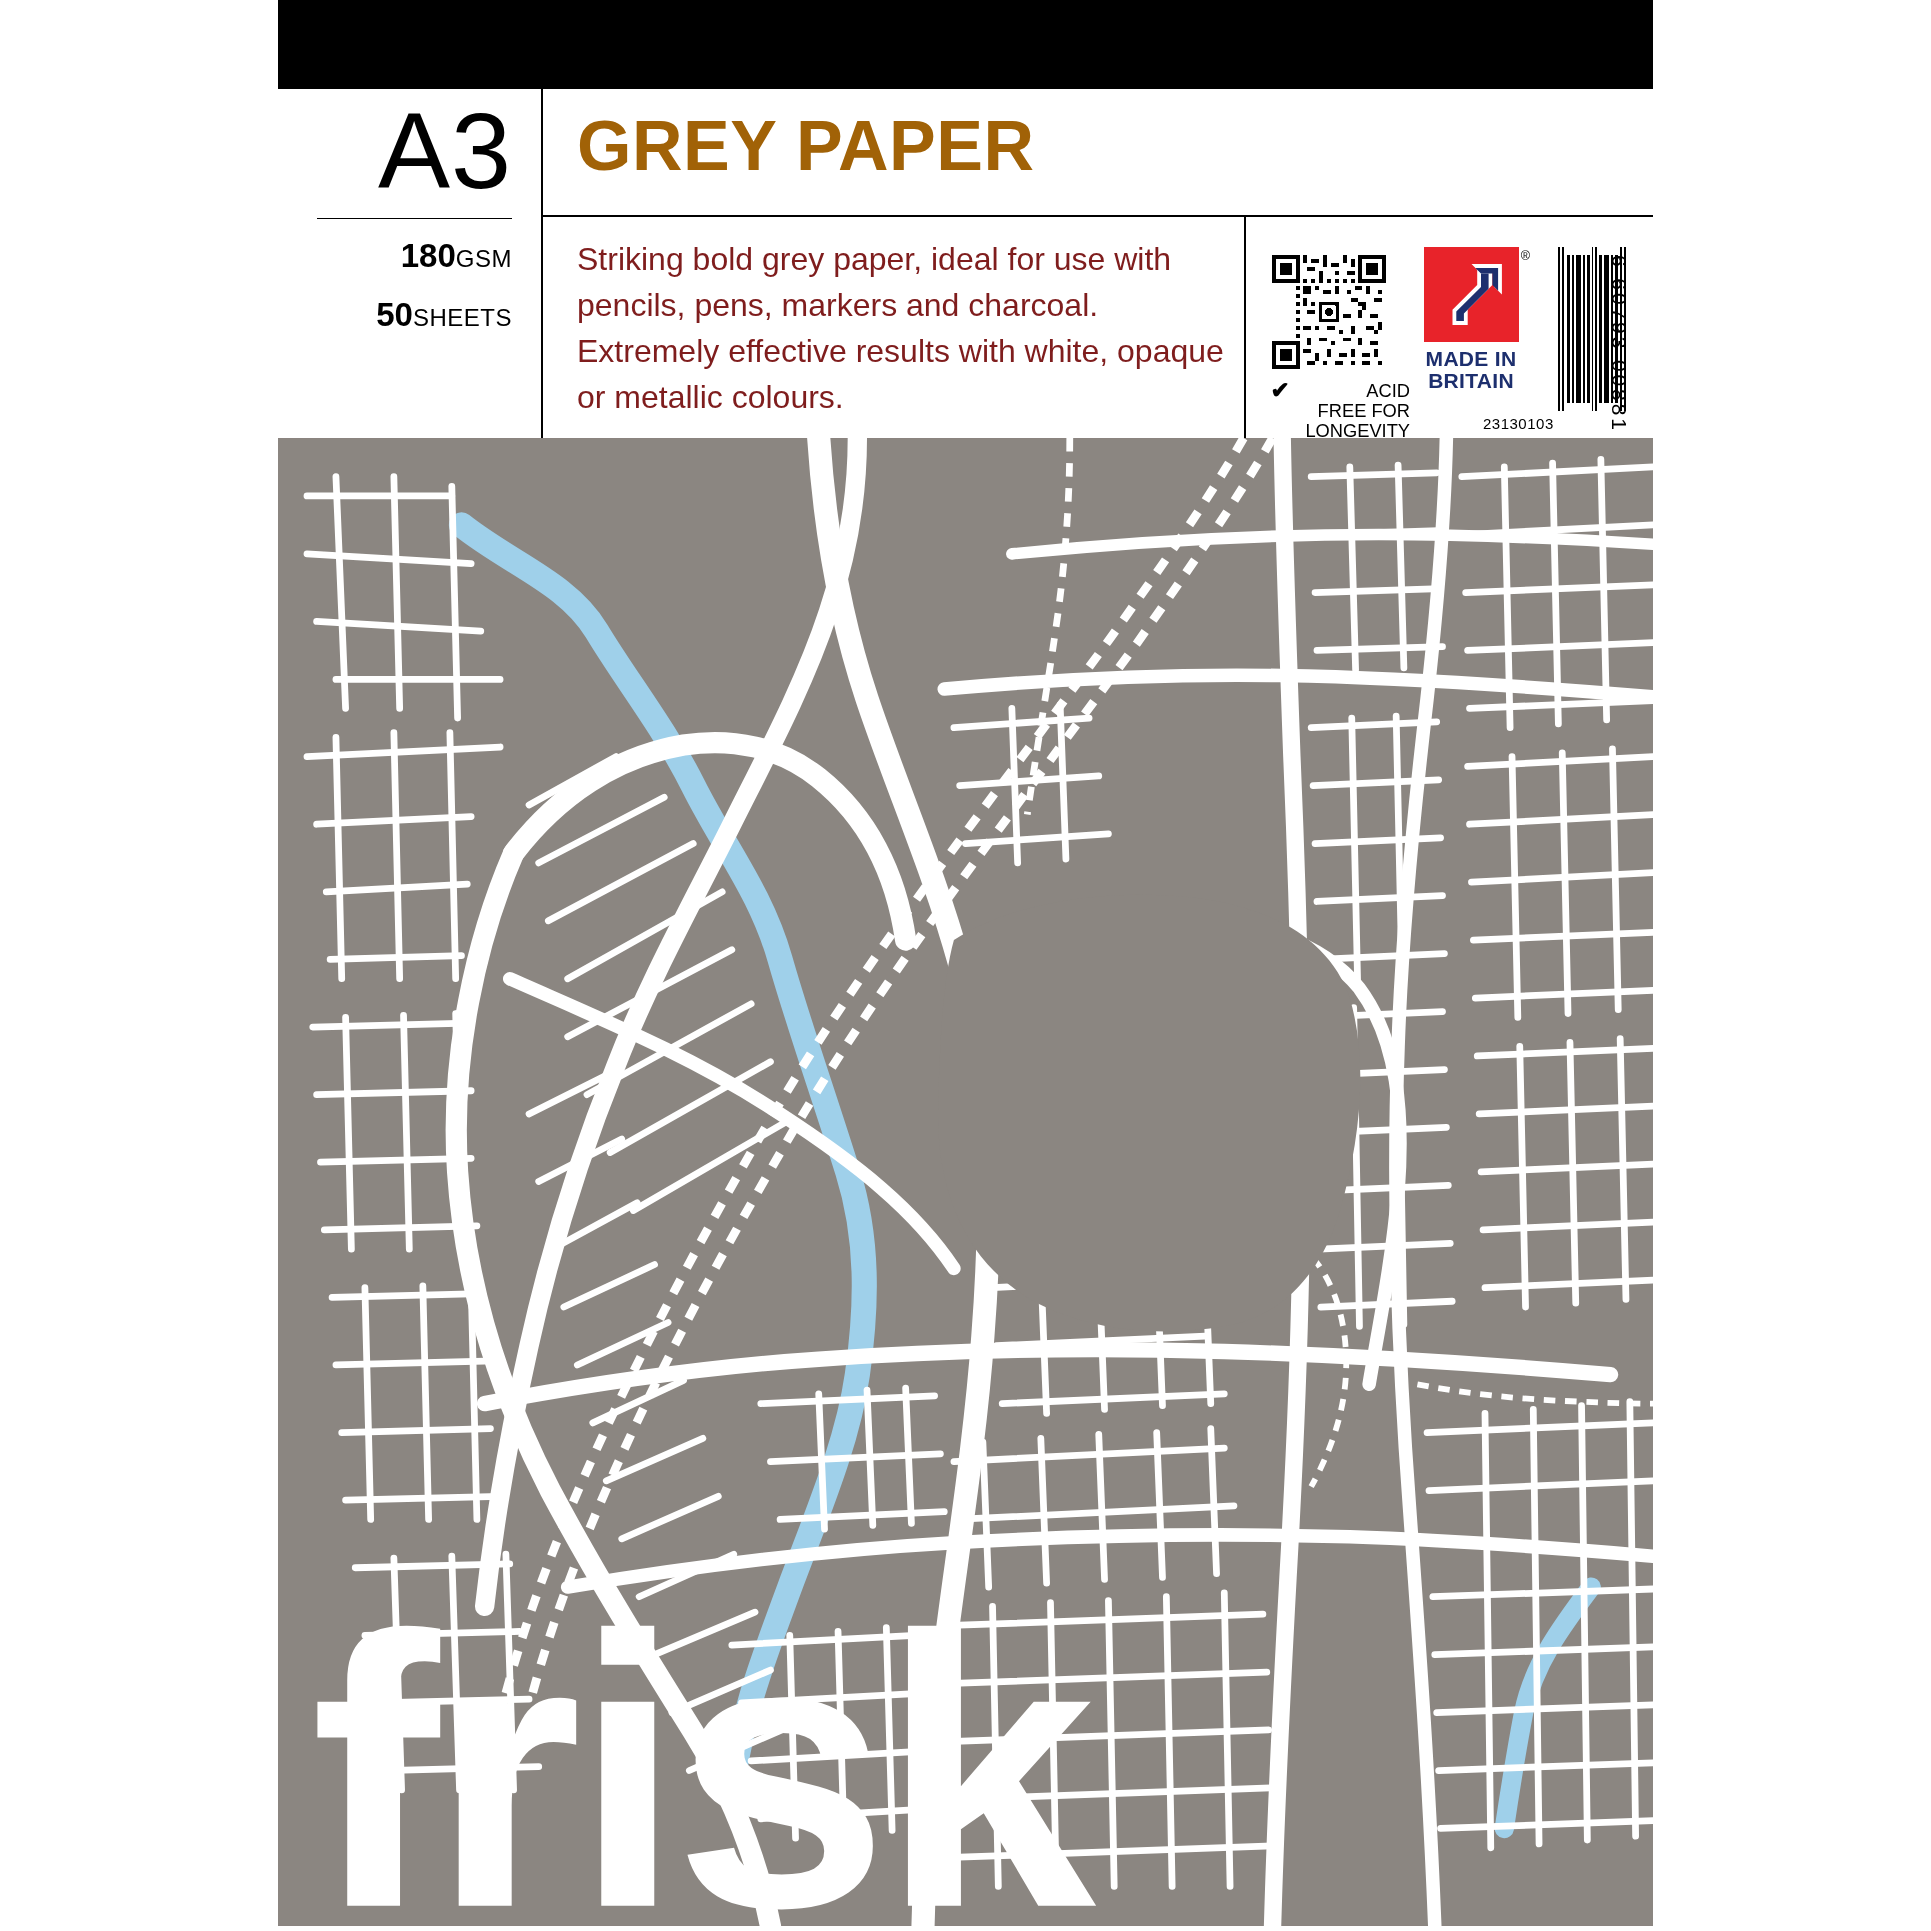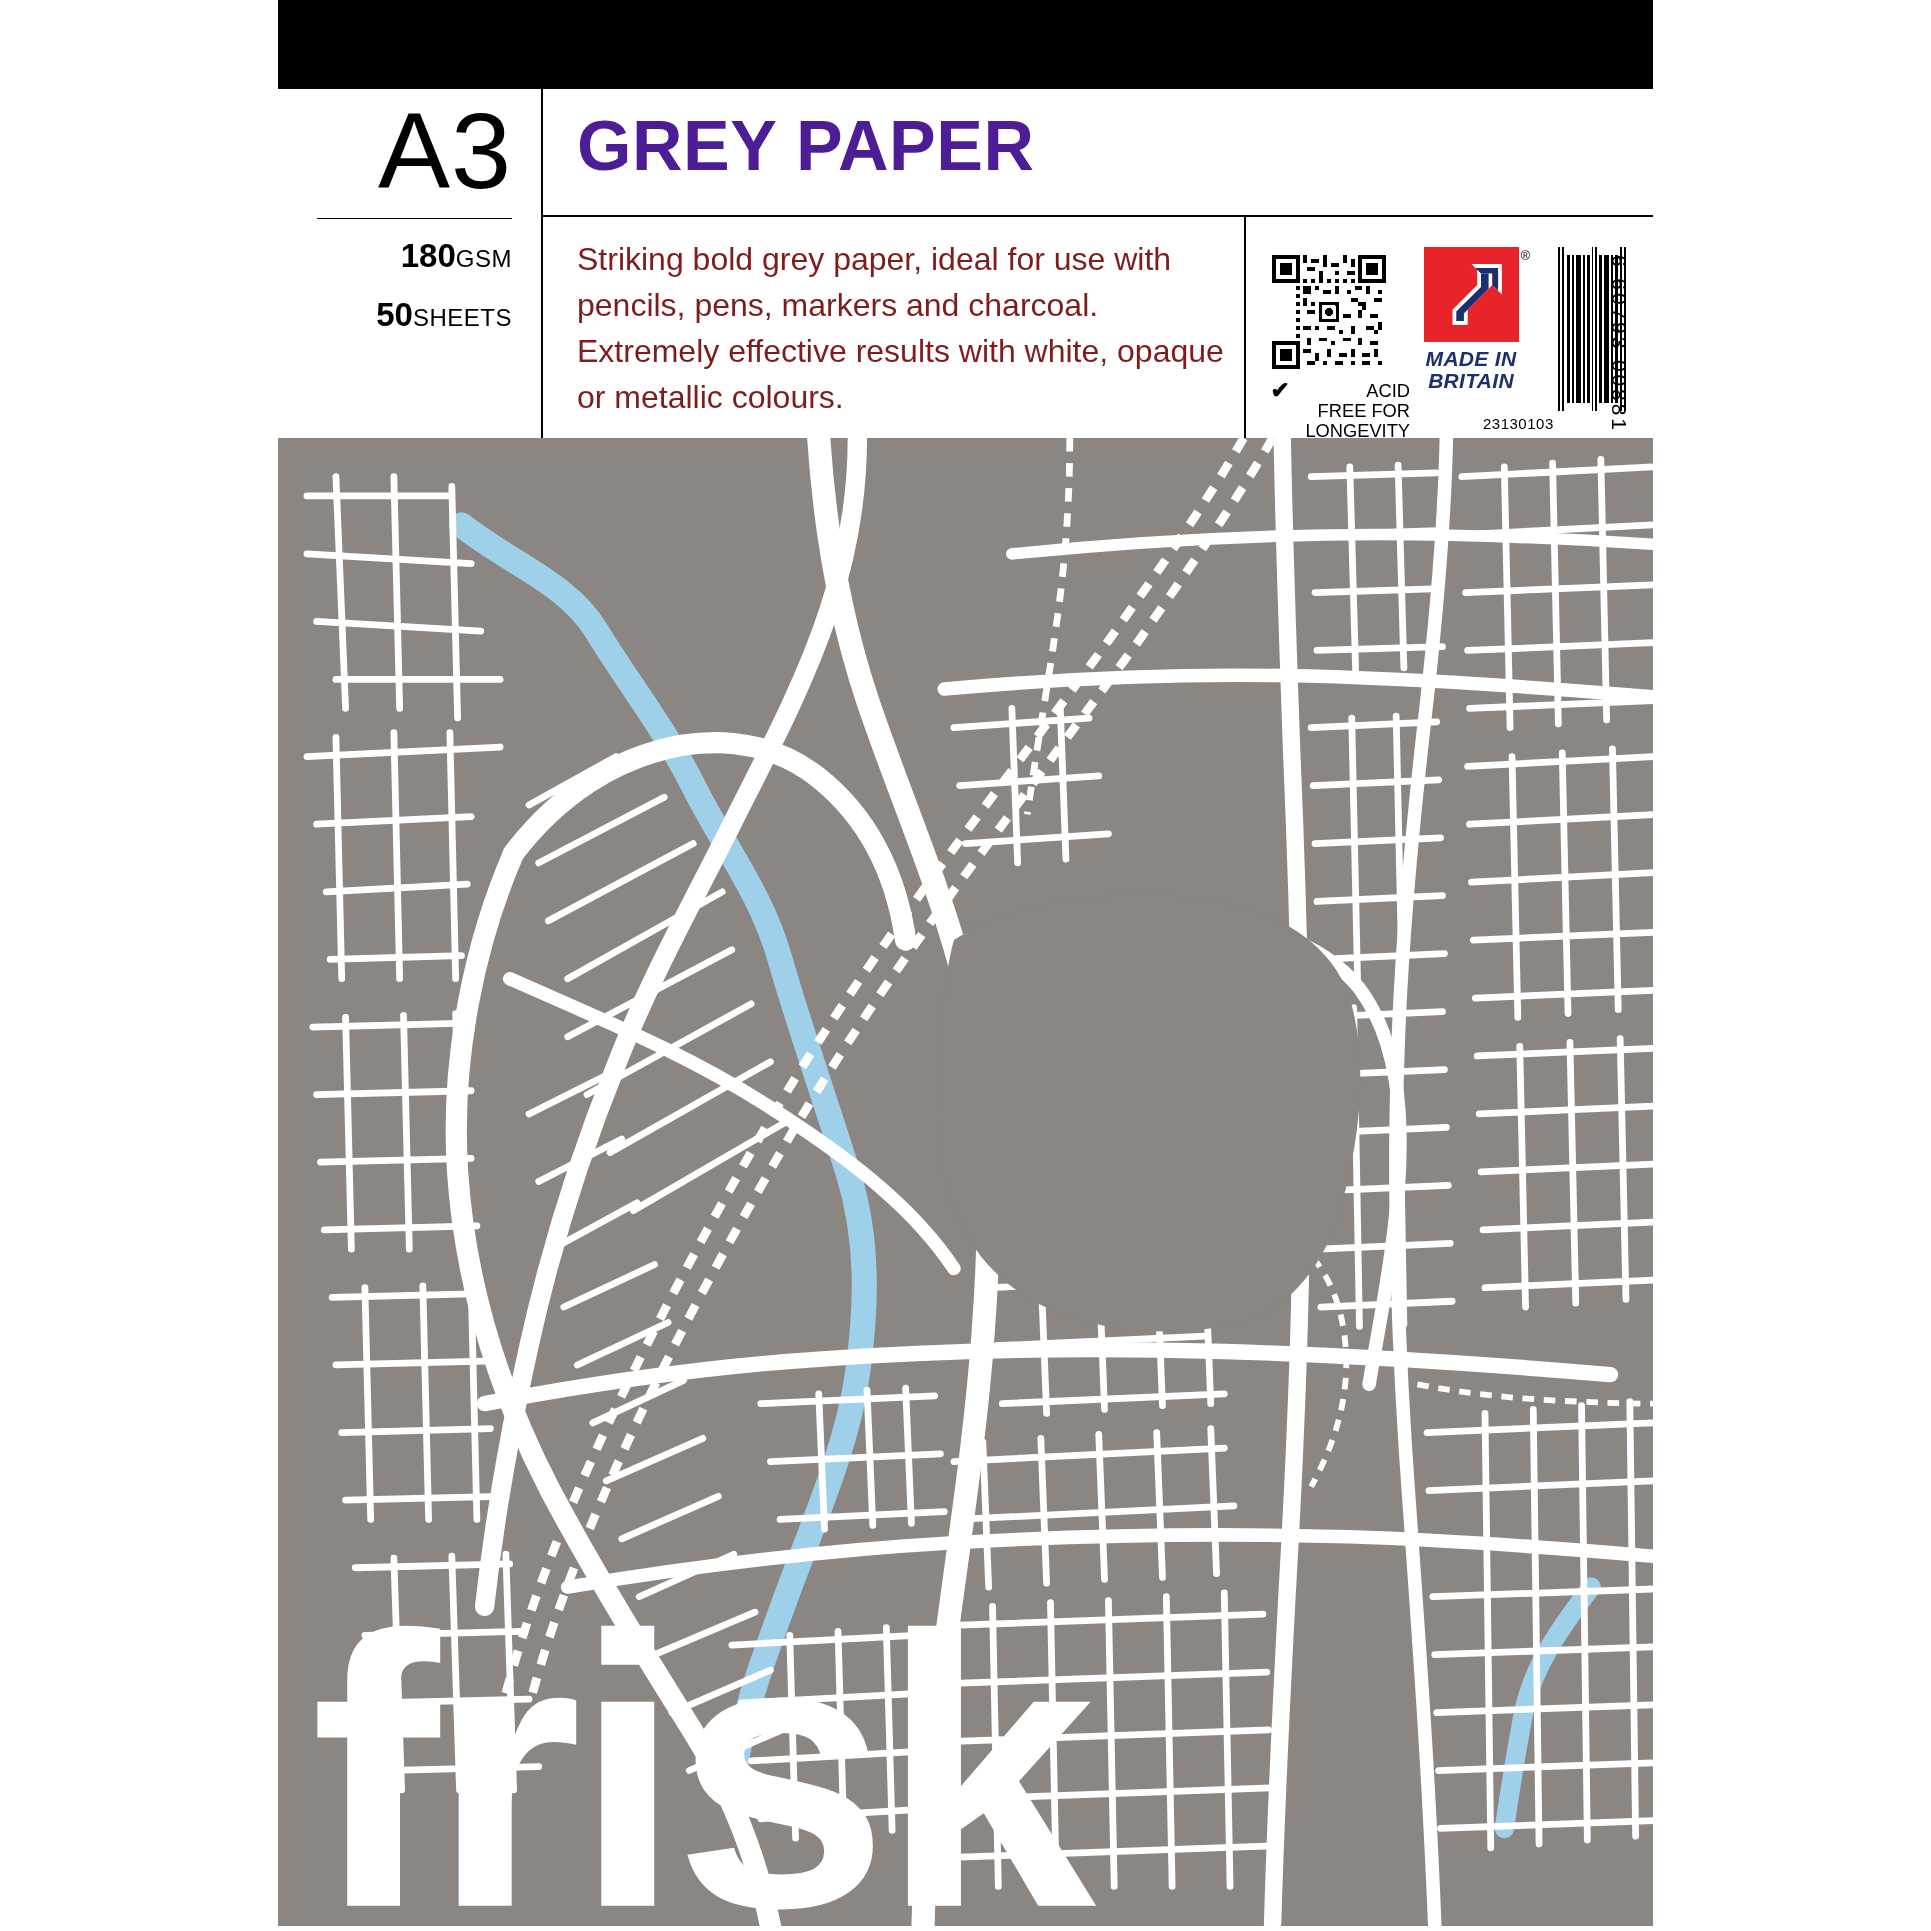--- a/index.html
+++ b/index.html
@@ -90,21 +90,21 @@
     background: #000000;
   }
   .title {
     position: absolute;
     left: 299px;
     top: 21px;
     font-size: 70px;
     line-height: 73px;
     font-weight: 700;
     letter-spacing: 0.5px;
-    color: #4c1d95;
+    color: #a16207;
   }
   .hrule {
     position: absolute;
     left: 265px;
     top: 126px;
     width: 1110px;
     height: 1.9px;
     background: #000000;
   }
   .desc {
@@ -182,21 +182,20 @@
     font-size: 12.6px;
     color: #000;
   }
   .mib-text {
     margin-top: 5.8px;
     font-size: 21px;
     line-height: 22px;
     font-weight: 700;
     color: #1d2f6e;
     letter-spacing: 0.3px;
-    font-style: italic;
   }
   .barcode-wrap {
     position: absolute;
     left: 295px;
     top: 17.4px;
     width: 100px;
     height: 193px;
   }
   .barcode {
     position: absolute;

